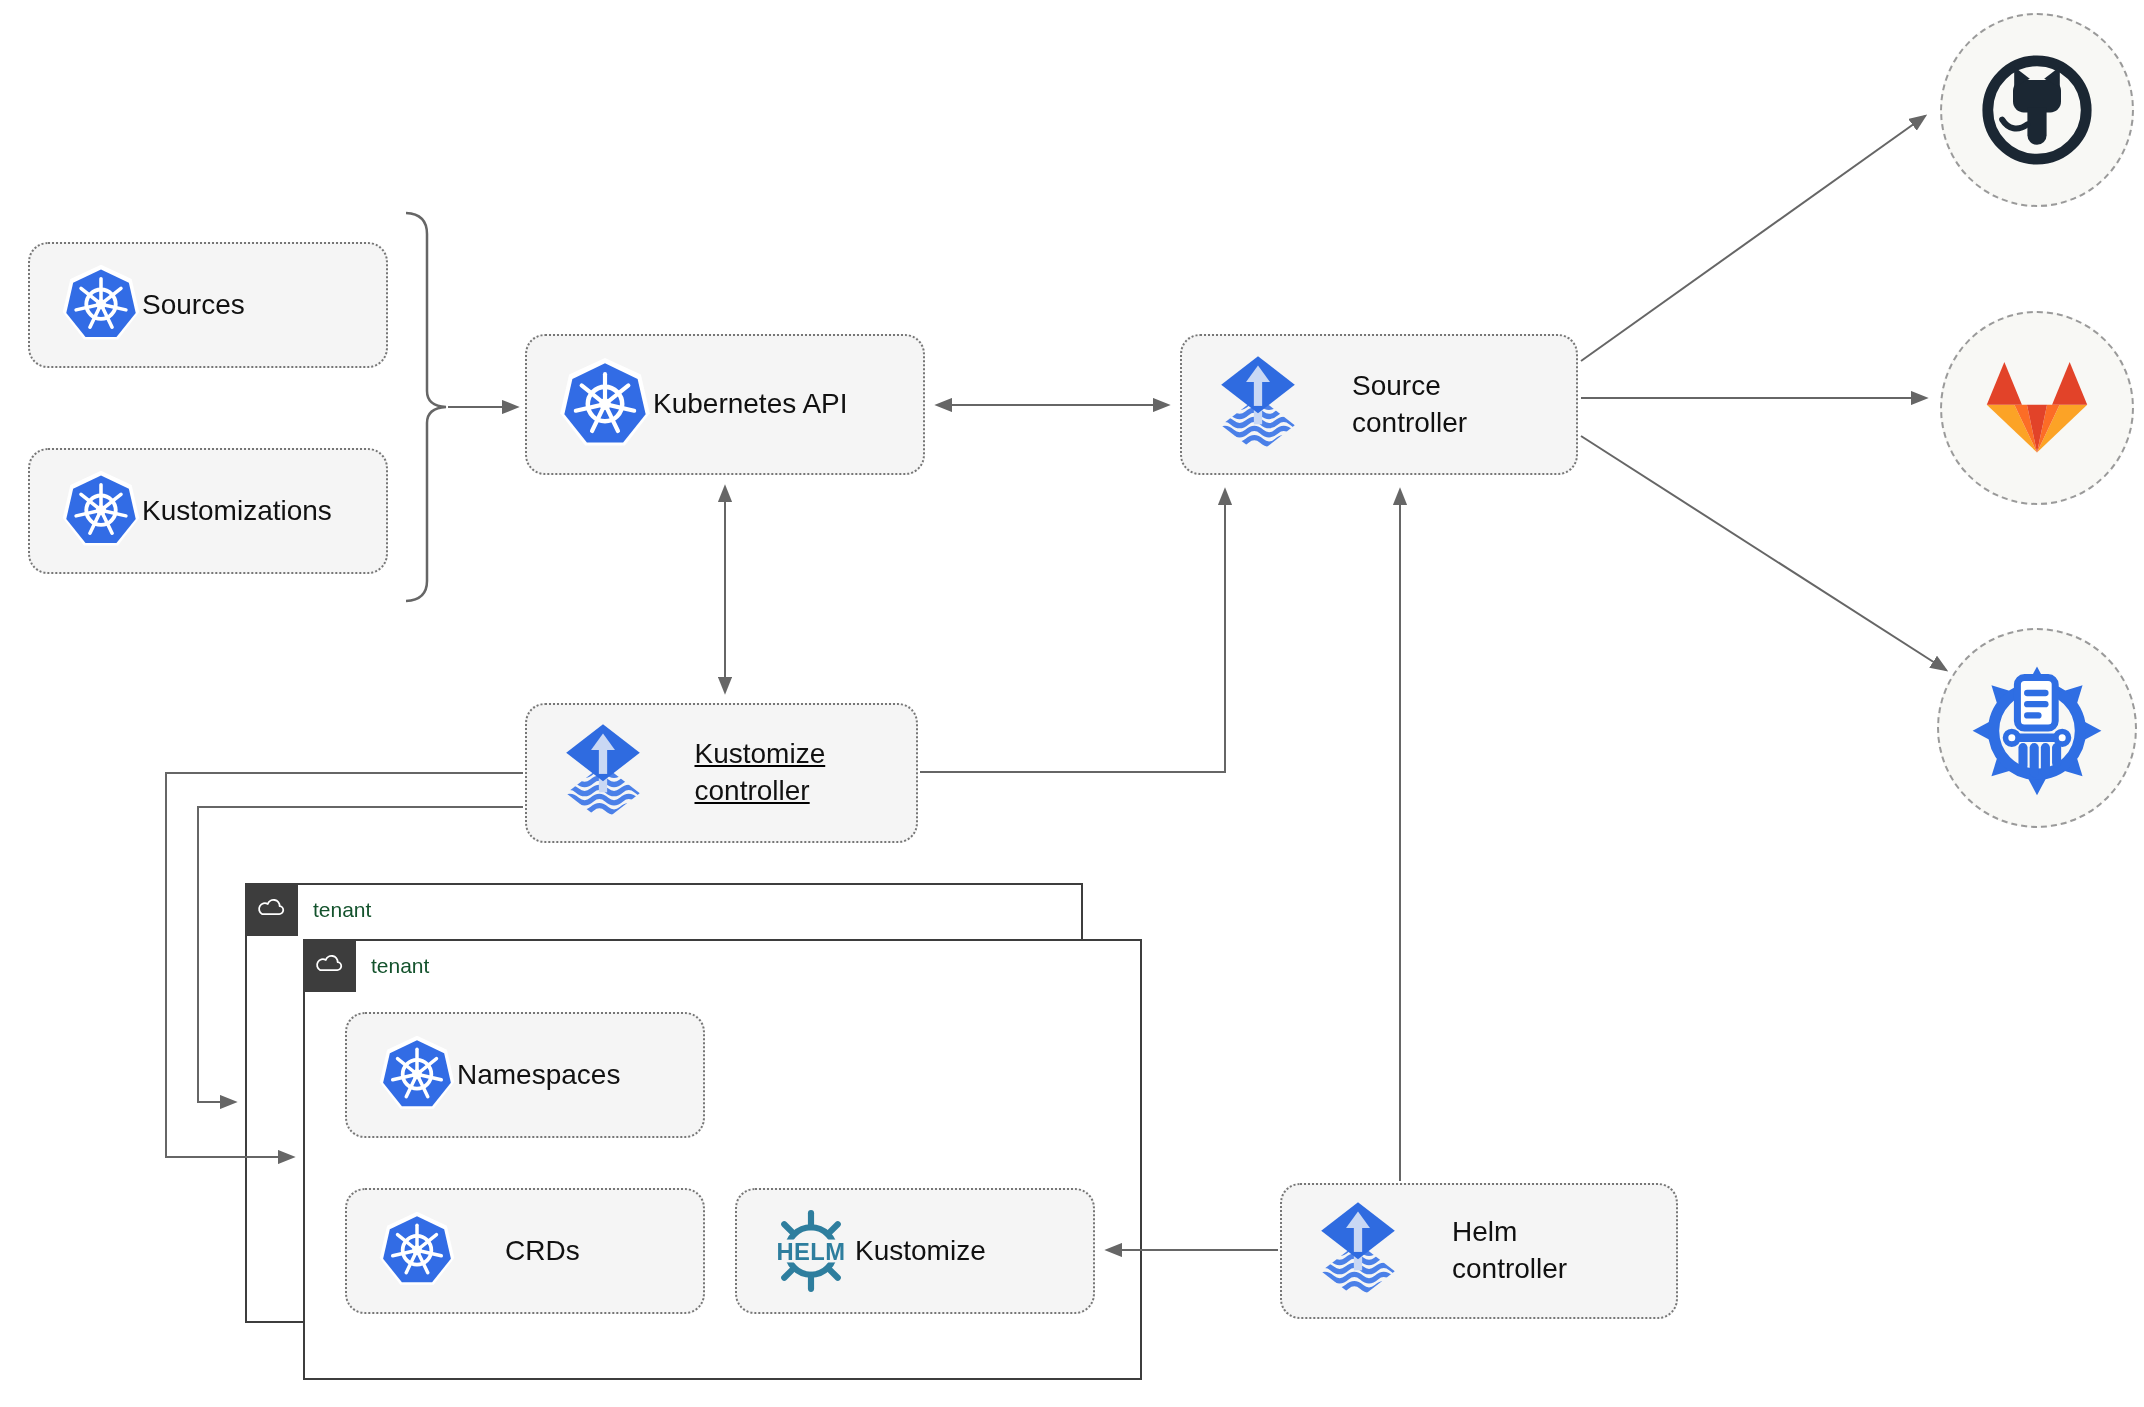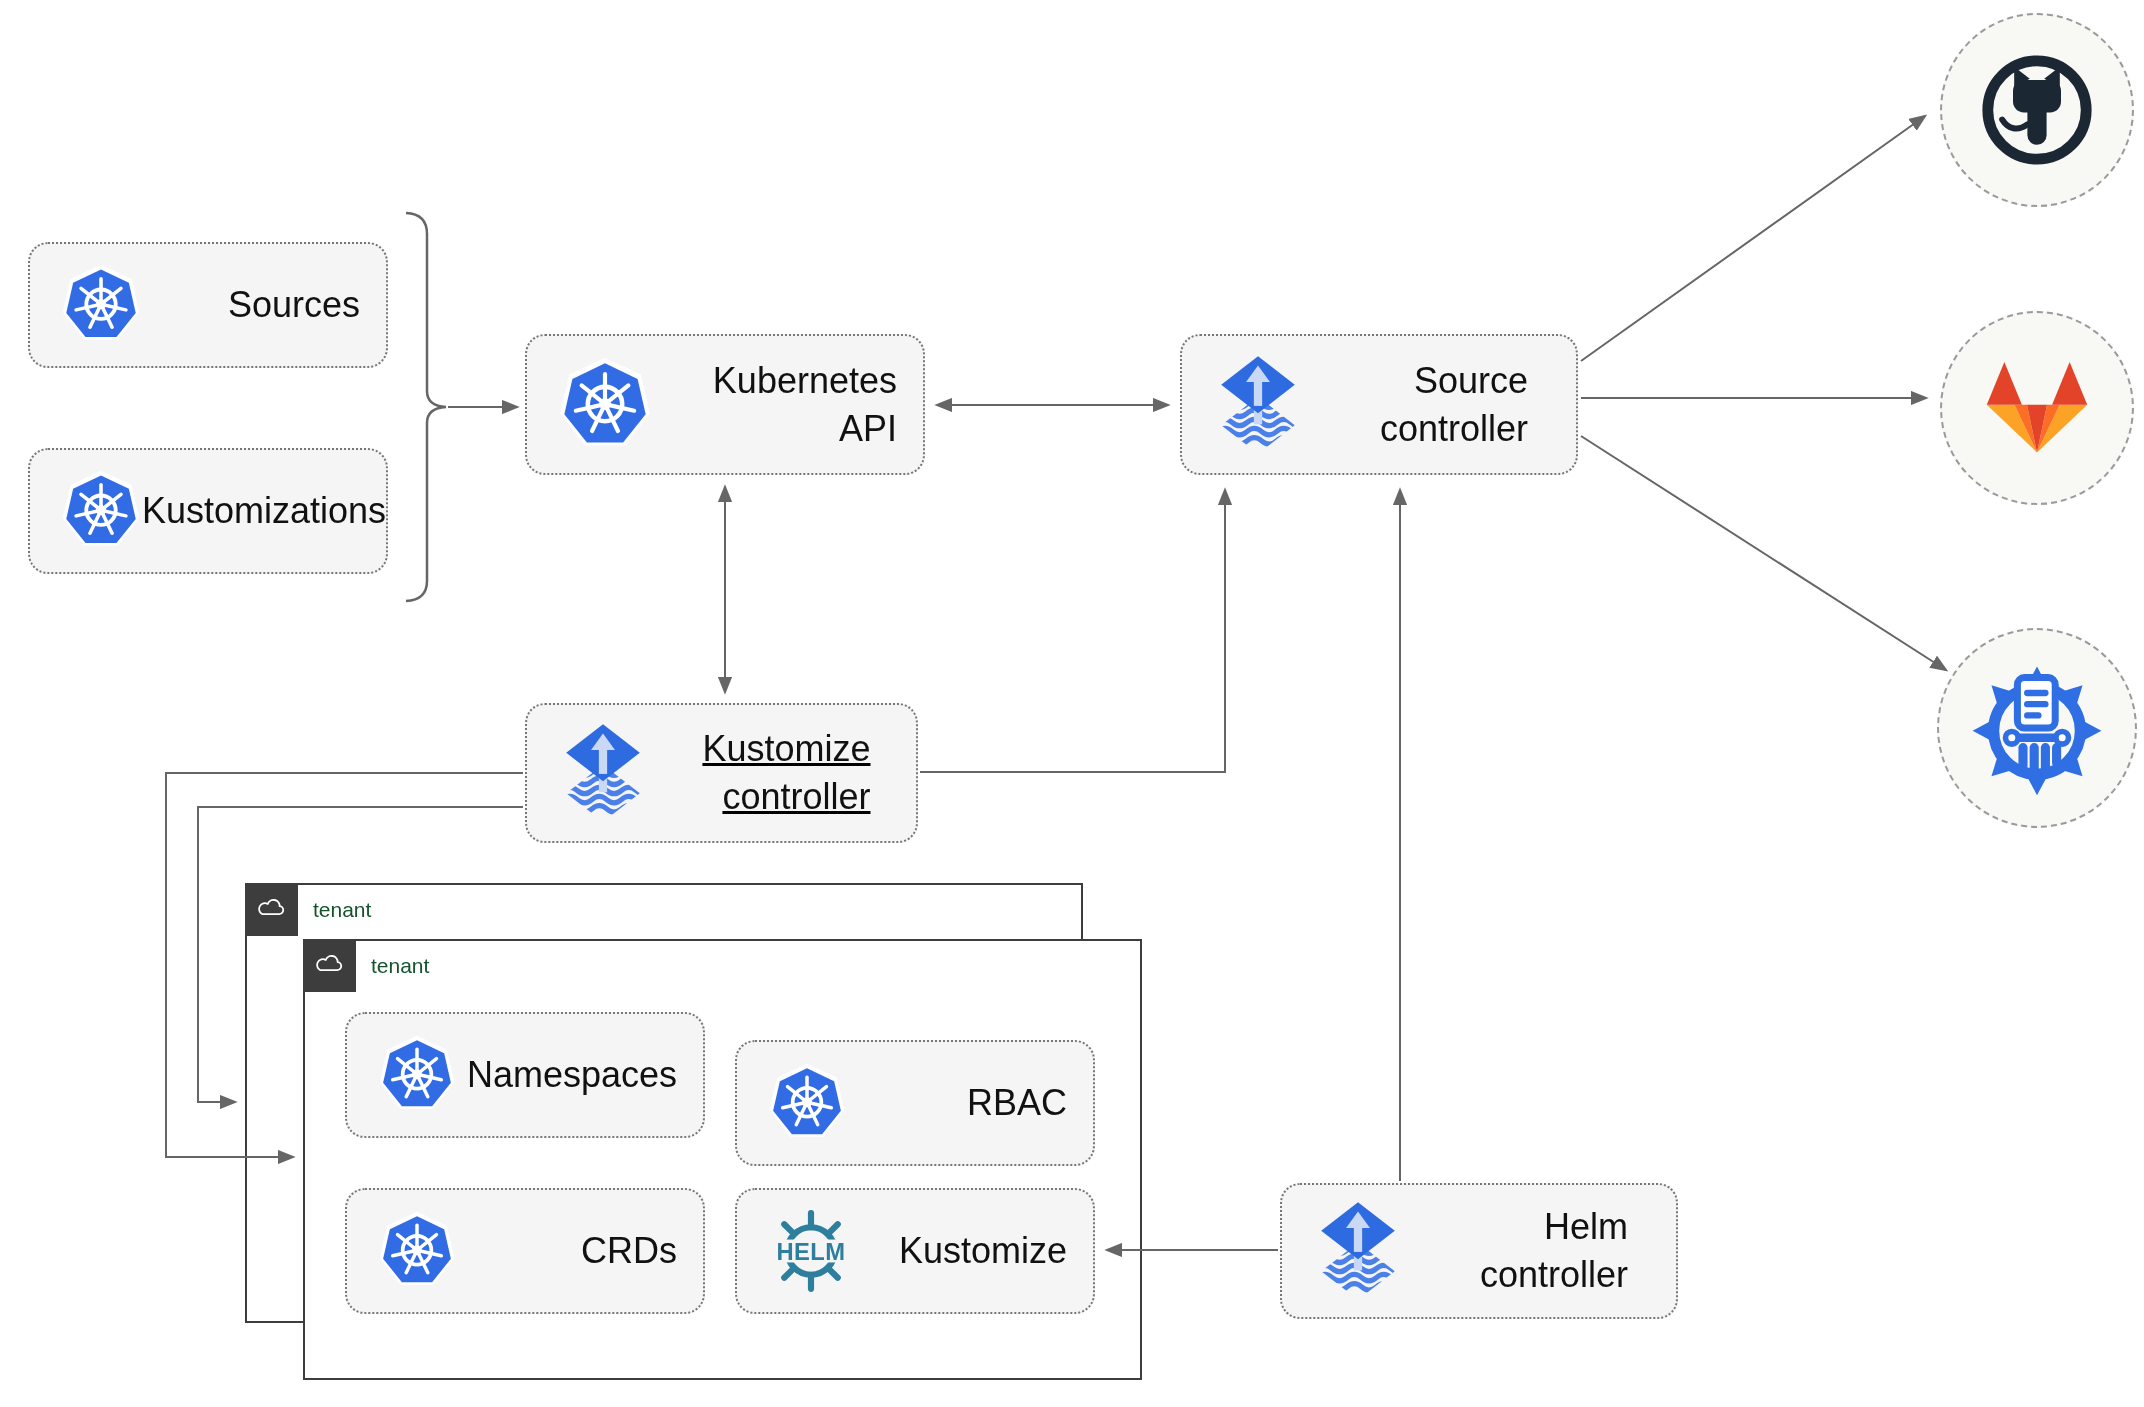--- a/index.html
+++ b/index.html
@@ -1,21 +1,21 @@
 <!DOCTYPE html>
 <html><head>
 <meta charset="utf-8">
 <style>
   html,body{margin:0;padding:0;background:#ffffff;}
   .canvas{position:relative;width:2144px;height:1407px;background:#ffffff;
           font-family:"Liberation Sans",sans-serif;overflow:hidden;}
   .pill{position:absolute;background:#f5f5f5;border:2.5px dotted #767676;border-radius:20px;
         display:flex;align-items:center;box-sizing:border-box;z-index:4;}
   .pill .icon{margin-left:30px;flex:0 0 auto;}
-  .pill .label{flex:1;text-align:right;font-size:36px;color:#111;line-height:1.32;padding-right:26px;}
+  .pill .label{flex:1;text-align:left;font-size:28px;color:#111;line-height:1.32;padding-right:26px;}
   .pill.wrap .label{flex:none;width:176px;margin:0 auto;padding:0;}
   .tenant{position:absolute;background:#ffffff;border:2.5px solid #3d3d3d;box-sizing:border-box;}
   .tenant.outer{z-index:2;}
   .tenant.inner{z-index:3;}
   .tenant-header{position:absolute;top:-2.5px;left:-2.5px;width:53px;height:53px;background:#3d3d3d;
                  display:flex;align-items:center;justify-content:center;}
   .tenant-label{position:absolute;left:66px;top:13px;font-size:21px;color:#14532d;}
   .endpoint{position:absolute;border:2.5px dashed #9a9a9a;border-radius:50%;background:#f8f8f5;
             display:flex;align-items:center;justify-content:center;box-sizing:border-box;z-index:4;}
   .wires{position:absolute;left:0;top:0;z-index:10;pointer-events:none;}
@@ -191,26 +191,20 @@
     <span class="label">Helm controller</span>
   </div>
 
   <div class="pill" style="left:345px;top:1012px;width:360px;height:126px;">
     <svg class="icon" width="80" height="80">
         <use href="#k8s-logo"></use>
       </svg>
     <span class="label">Namespaces</span>
   </div>
 
-  <div class="pill" style="left:735px;top:1040px;width:360px;height:126px;">
-    <svg class="icon" width="80" height="80">
-        <use href="#k8s-logo"></use>
-      </svg>
-    <span class="label">RBAC</span>
-  </div>
 
   <div class="pill" style="left:345px;top:1188px;width:360px;height:126px;gap:48px;">
     <svg class="icon" width="80" height="80">
         <use href="#k8s-logo"></use>
       </svg>
     <span class="label">CRDs</span>
   </div>
 
   <div class="pill" style="left:735px;top:1188px;width:360px;height:126px;">
     <svg class="icon" width="88" height="88">

